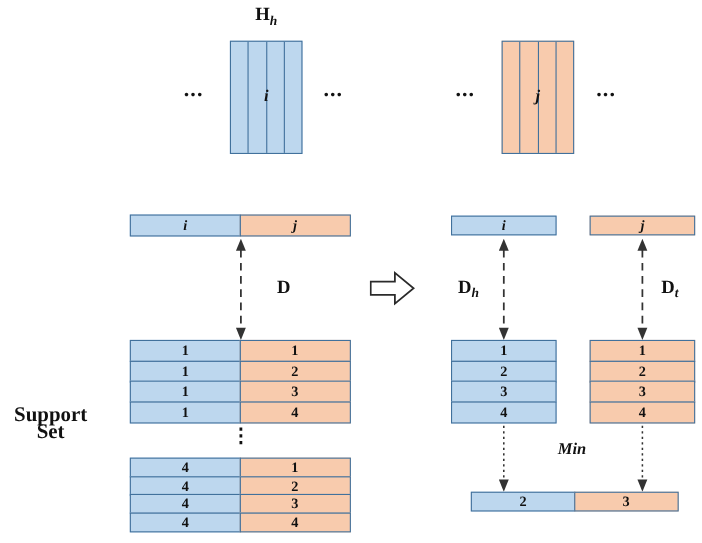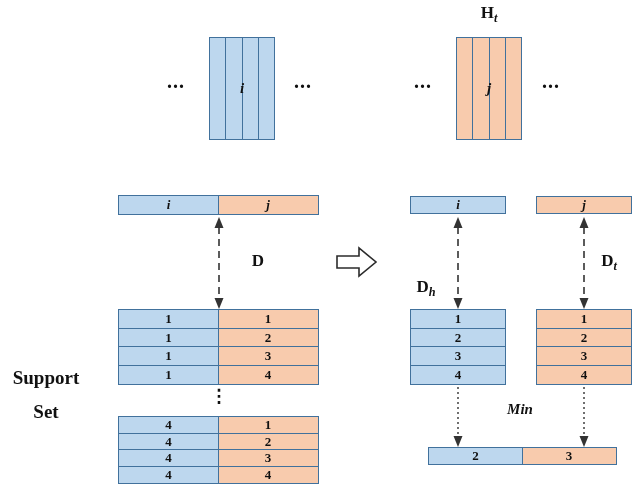--- a/index.html
+++ b/index.html
@@ -41,22 +41,22 @@
   .dash { stroke:var(--arrow,#333); stroke-width:1.6; stroke-dasharray:7 5; fill:none; }
   .dot  { stroke:var(--arrow,#333); stroke-width:1.4; stroke-dasharray:2 3; fill:none; }
   .head { fill:var(--arrow,#333); stroke:none; }
   .block-arrow { fill:#ffffff; stroke:#2b2b2b; stroke-width:1.6; stroke-linejoin:miter; }
 </style>
 </head>
 <body>
 
 <div id="canvas">
 
-  <div class="label title" style="left:456px; top:3px; width:66px;">
-    <span>H</span><sub>t</sub>
+  <div class="label title" style="left:209px; top:3px; width:66px;">
+    <span>H</span><sub>h</sub>
   </div>
 
   <div class="label dots" style="left:154px; top:70px; width:44px;">...</div>
   <div class="matrix blue-bg" style="left:209px; top:37px;">
     <div class="stripe"></div>
     <div class="stripe"></div>
     <div class="stripe"></div>
     <div class="stripe last"></div>
     <div class="m-label math">i</div>
   </div>
@@ -67,21 +67,21 @@
     <div class="stripe"></div>
     <div class="stripe"></div>
     <div class="stripe"></div>
     <div class="stripe last"></div>
     <div class="m-label math">j</div>
   </div>
   <div class="label dots" style="left:529px; top:70px; width:44px;">...</div>
 
 
   <div class="label big" style="left:0px; top:367px; width:92px;">Support</div>
-  <div class="label big" style="left:0px; top:401px; width:92px;font-family:Liberation Serif, serif;">Set</div>
+  <div class="label big" style="left:0px; top:382px; width:92px;font-family:Liberation Serif, serif;">Set</div>
 
   <div class="bar" style="left:118px; top:195px;">
     <div class="cell blue-bg w101">
         <span class="math">i</span>
       </div>
     <div class="cell orange-bg w101">
         <span class="math">j</span>
       </div>
   </div>
 
@@ -145,21 +145,21 @@
     <div class="cell orange-bg w96">
         <span class="math">j</span>
       </div>
   </div>
 
   <svg class="abs" style="left:448px; top:216px;" width="20" height="94">
     <polygon class="head" points="10,1 5.5,12 14.5,12"></polygon>
     <line class="dash" x1="10" y1="11" x2="10" y2="83"></line>
     <polygon class="head" points="10,93 5.5,82 14.5,82"></polygon>
   </svg>
-  <div class="label mid" style="left:405px; top:251px; width:42px;margin-top:26px;">
+  <div class="label mid" style="left:405px; top:251px; width:42px;">
     <span>D</span><sub>h</sub>
   </div>
 
   <svg class="abs" style="left:574px; top:216px;" width="20" height="94">
     <polygon class="head" points="10,1 5.5,12 14.5,12"></polygon>
     <line class="dash" x1="10" y1="11" x2="10" y2="83"></line>
     <polygon class="head" points="10,93 5.5,82 14.5,82"></polygon>
   </svg>
   <div class="label mid" style="left:588px; top:251px; width:42px;">
     <span>D</span><sub>t</sub>

